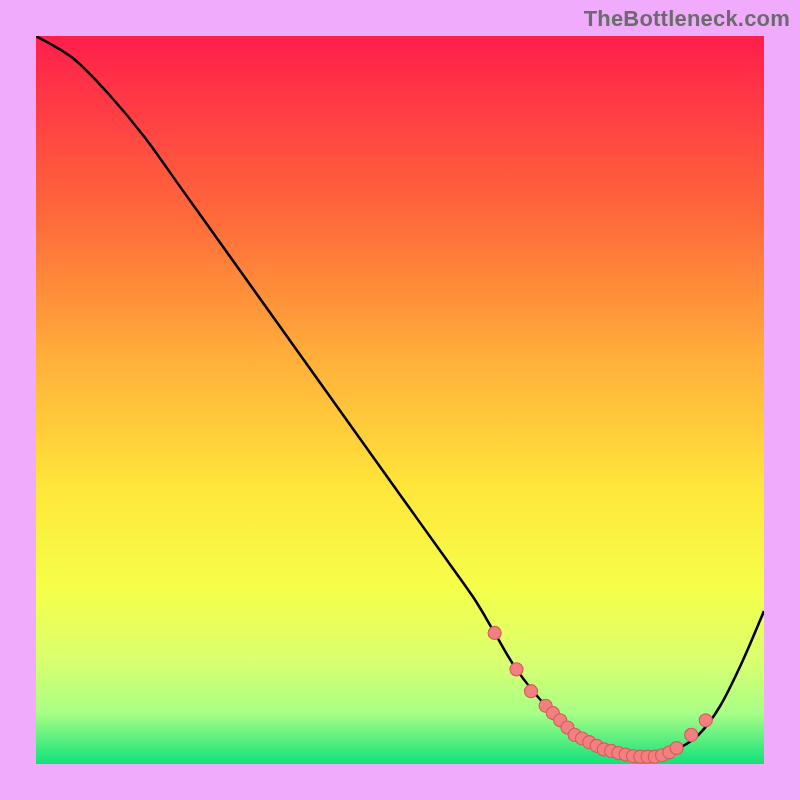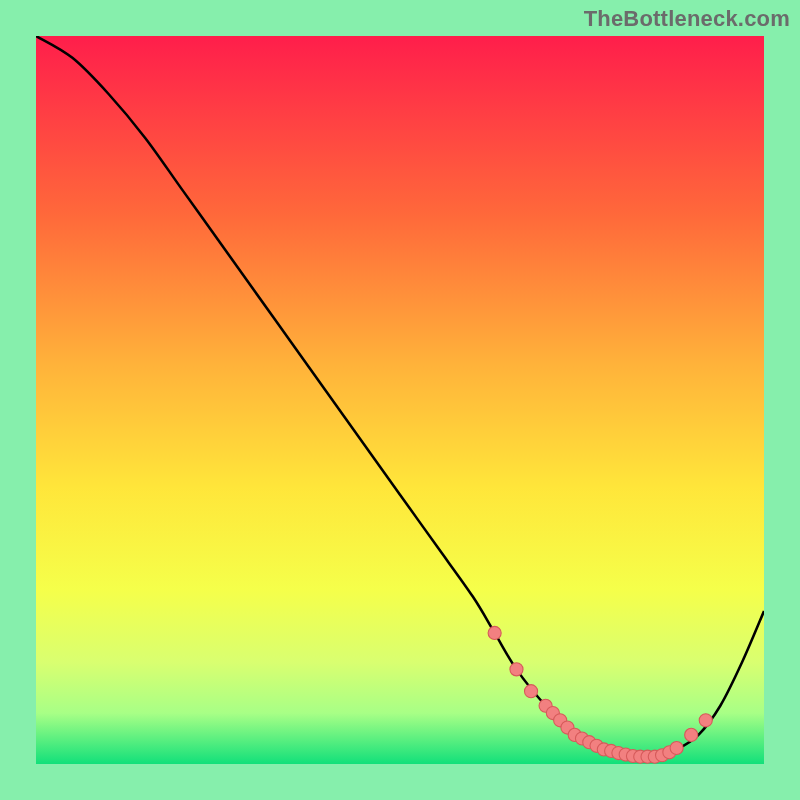--- a/index.html
+++ b/index.html
@@ -1,21 +1,21 @@
 <!DOCTYPE html>
 <html><head>
 <meta charset="utf-8">
 <style>
   * { margin: 0; padding: 0; box-sizing: border-box; }
   html, body { width: 800px; height: 800px; overflow: hidden; background: #000; }
   .frame {
     position: relative;
     width: 800px;
     height: 800px;
-    background: #86efac;
+    background: #f0abfc;
   }
   .plot {
     position: absolute;
     left: 36px;
     top: 36px;
     width: 728px;
     height: 728px;
   }
   .attribution {
     position: absolute;

